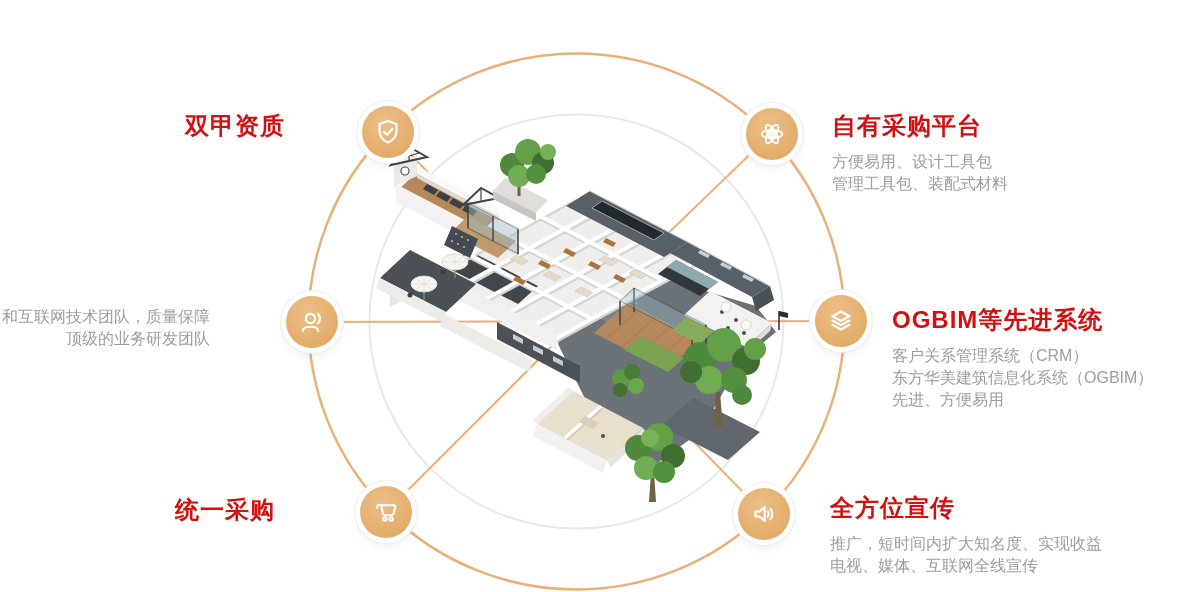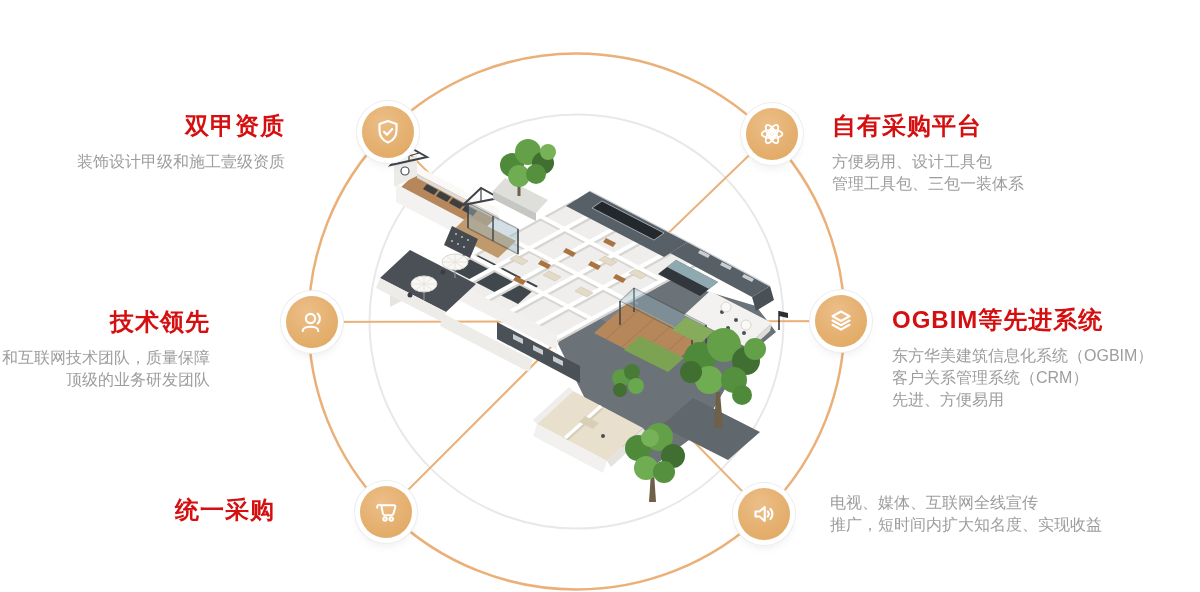--- a/index.html
+++ b/index.html
@@ -277,44 +277,43 @@
         <g class="glyph">
       <path d="M5.2 10 H8.4 L12.6 6.4 V17.6 L8.4 14 H5.2 Z"></path>
       <path d="M15 10 C16.1 11.1 16.1 12.9 15 14"></path>
       <path d="M17.2 8 C19.2 10.2 19.2 13.8 17.2 16"></path>
     </g>
       </svg>
   </div>
 
   <div class="feature left" style="right:867px;top:110px">
     <div class="f-title">双甲资质</div>
-    <div class="f-line">装饰设计甲级和施工壹级资质</div>
   </div>
 
   <div class="feature" style="left:832px;top:110px">
     <div class="f-title">自有采购平台</div>
     <div class="f-line">方便易用、设计工具包</div>
-    <div class="f-line">管理工具包、三包一装体系</div>
+    <div class="f-line">管理工具包、装配式材料</div>
   </div>
 
   <div class="feature left" style="right:942px;top:306px">
-    <div class="f-title">技术领先</div>
     <div class="f-line">和互联网技术团队，质量保障</div>
     <div class="f-line">顶级的业务研发团队</div>
   </div>
 
   <div class="feature" style="left:892px;top:304px">
     <div class="f-title">OGBIM等先进系统</div>
+    <div class="f-line">客户关系管理系统（CRM）</div>
     <div class="f-line">东方华美建筑信息化系统（OGBIM）</div>
-    <div class="f-line">客户关系管理系统（CRM）</div>
     <div class="f-line">先进、方便易用</div>
   </div>
 
   <div class="feature left" style="right:877px;top:494px">
     <div class="f-title">统一采购</div>
   </div>
 
   <div class="feature" style="left:830px;top:492px">
+    <div class="f-title">全方位宣传</div>
+    <div class="f-line">推广，短时间内扩大知名度、实现收益</div>
     <div class="f-line">电视、媒体、互联网全线宣传</div>
-    <div class="f-line">推广，短时间内扩大知名度、实现收益</div>
   </div>
 
 </div>
 
 </body></html>

